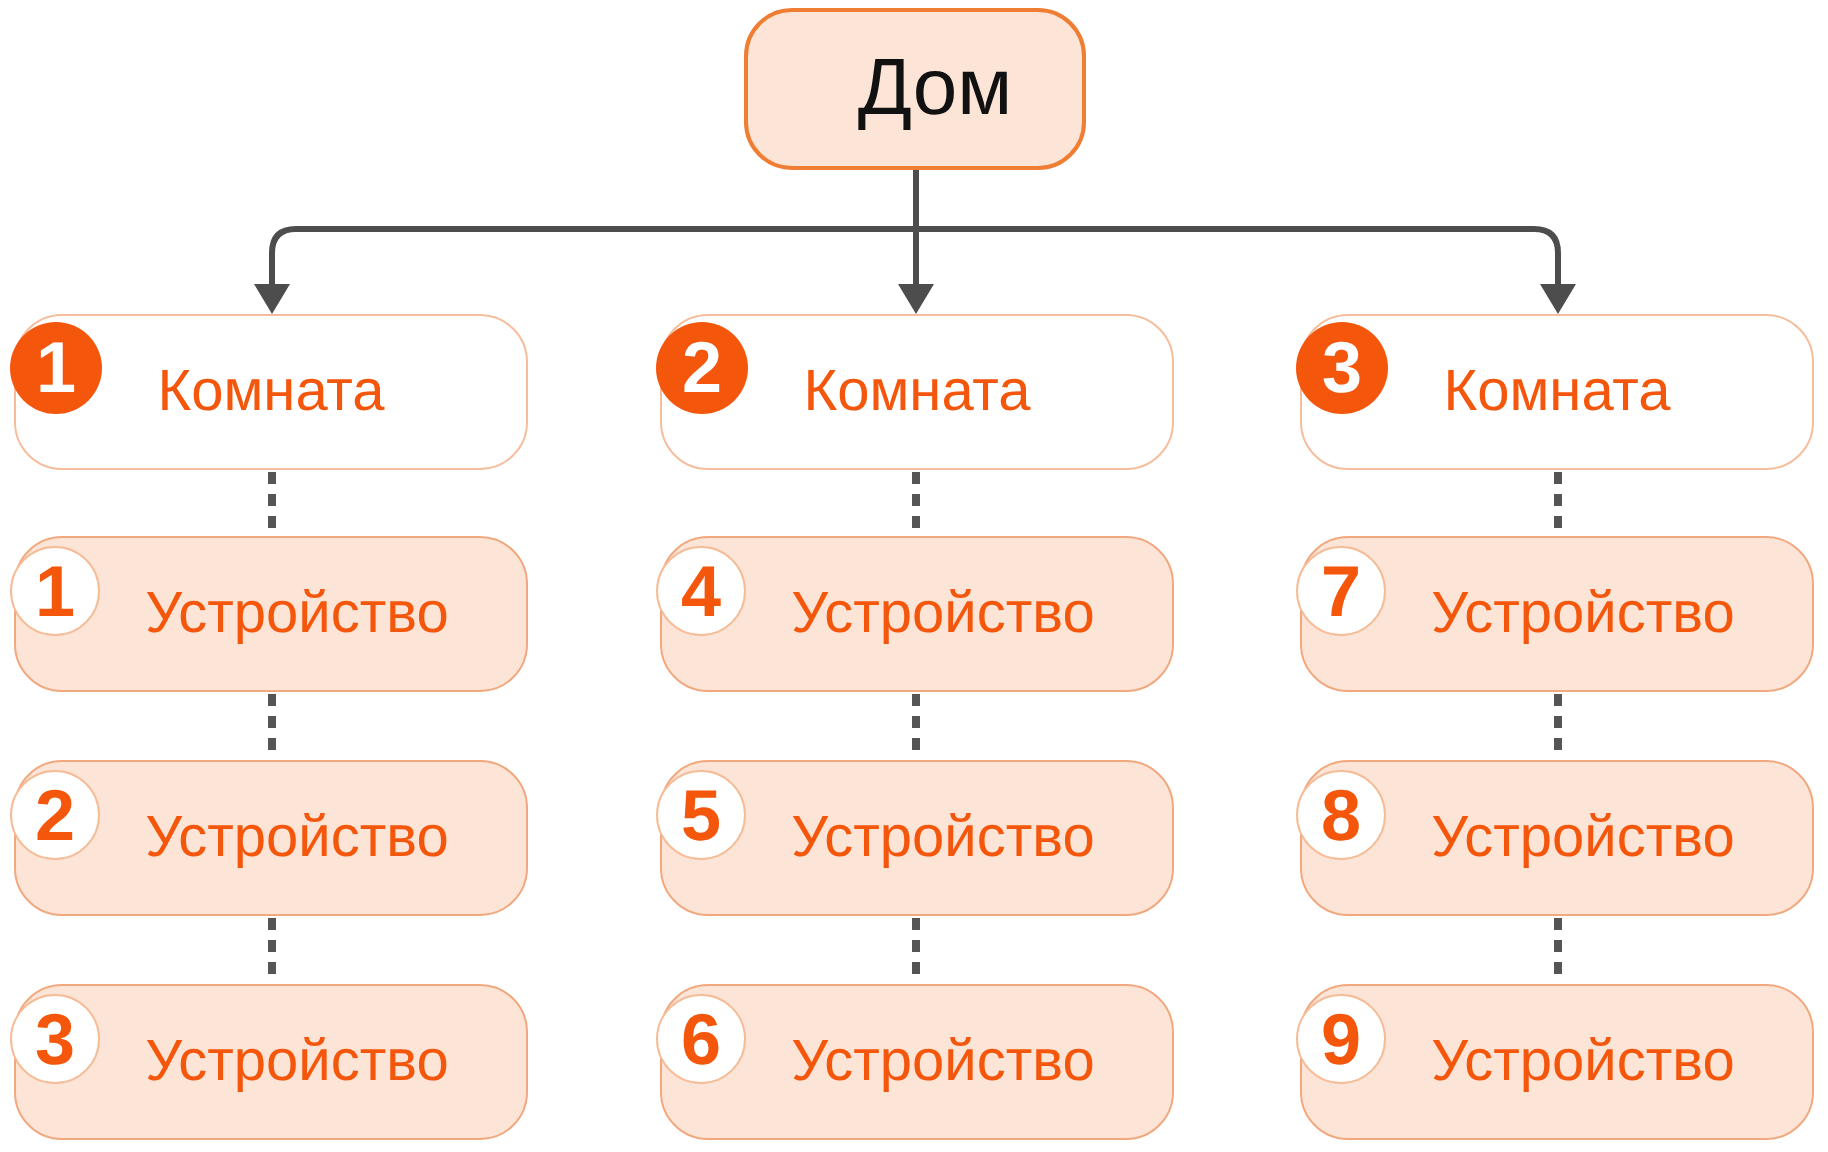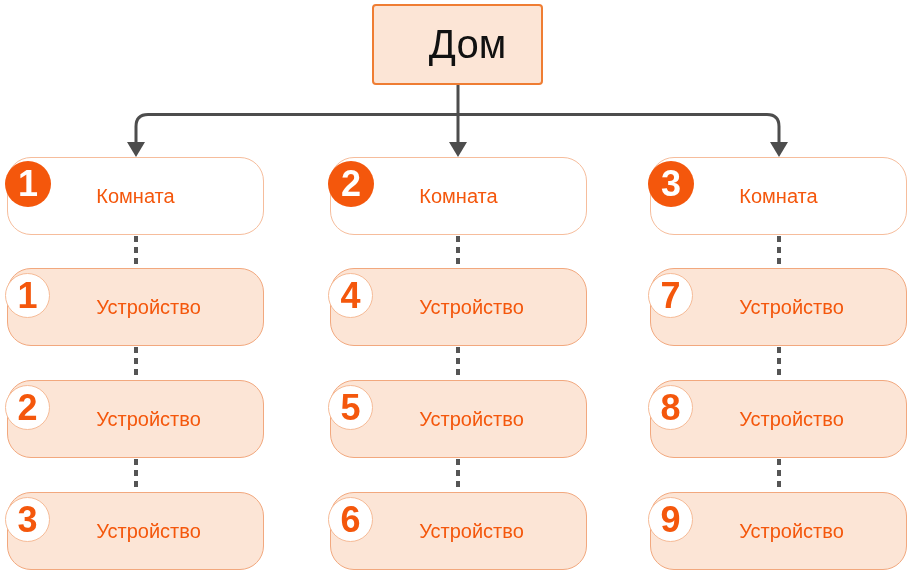--- a/index.html
+++ b/index.html
@@ -26,27 +26,27 @@
   .connector-svg .arrow{fill:var(--connector);stroke:none;}
 
   .node{
     position:absolute;
     width:257px;height:78px;
     border-radius:24px;
     display:flex;align-items:center;justify-content:center;
     box-sizing:border-box;
   }
   .node .label{
-    font-size:20px;
+    font-size:29px;
     color:var(--accent);
     white-space:nowrap;
   }
   .root-node{
     width:171px;height:81px;
-    border-radius:4px;
+    border-radius:24px;
     background:var(--node-fill);
     border:2px solid var(--root-border);
     padding-left:20px;
   }
   .root-node .label{
     font-size:40px;
     color:var(--root-text);
   }
   .room-node{
     background:#ffffff;

